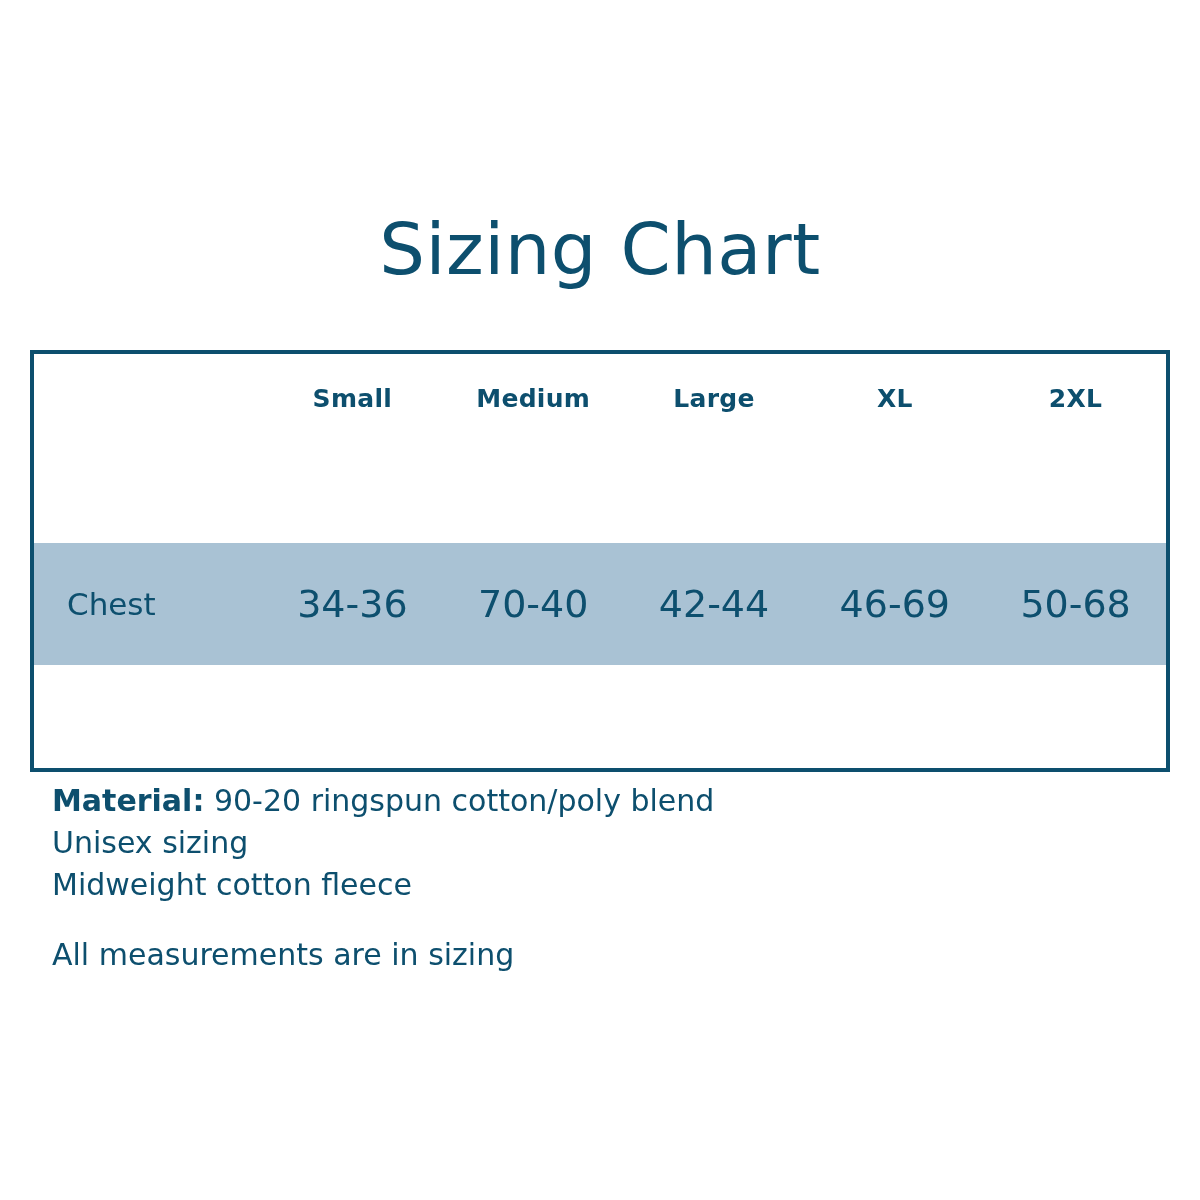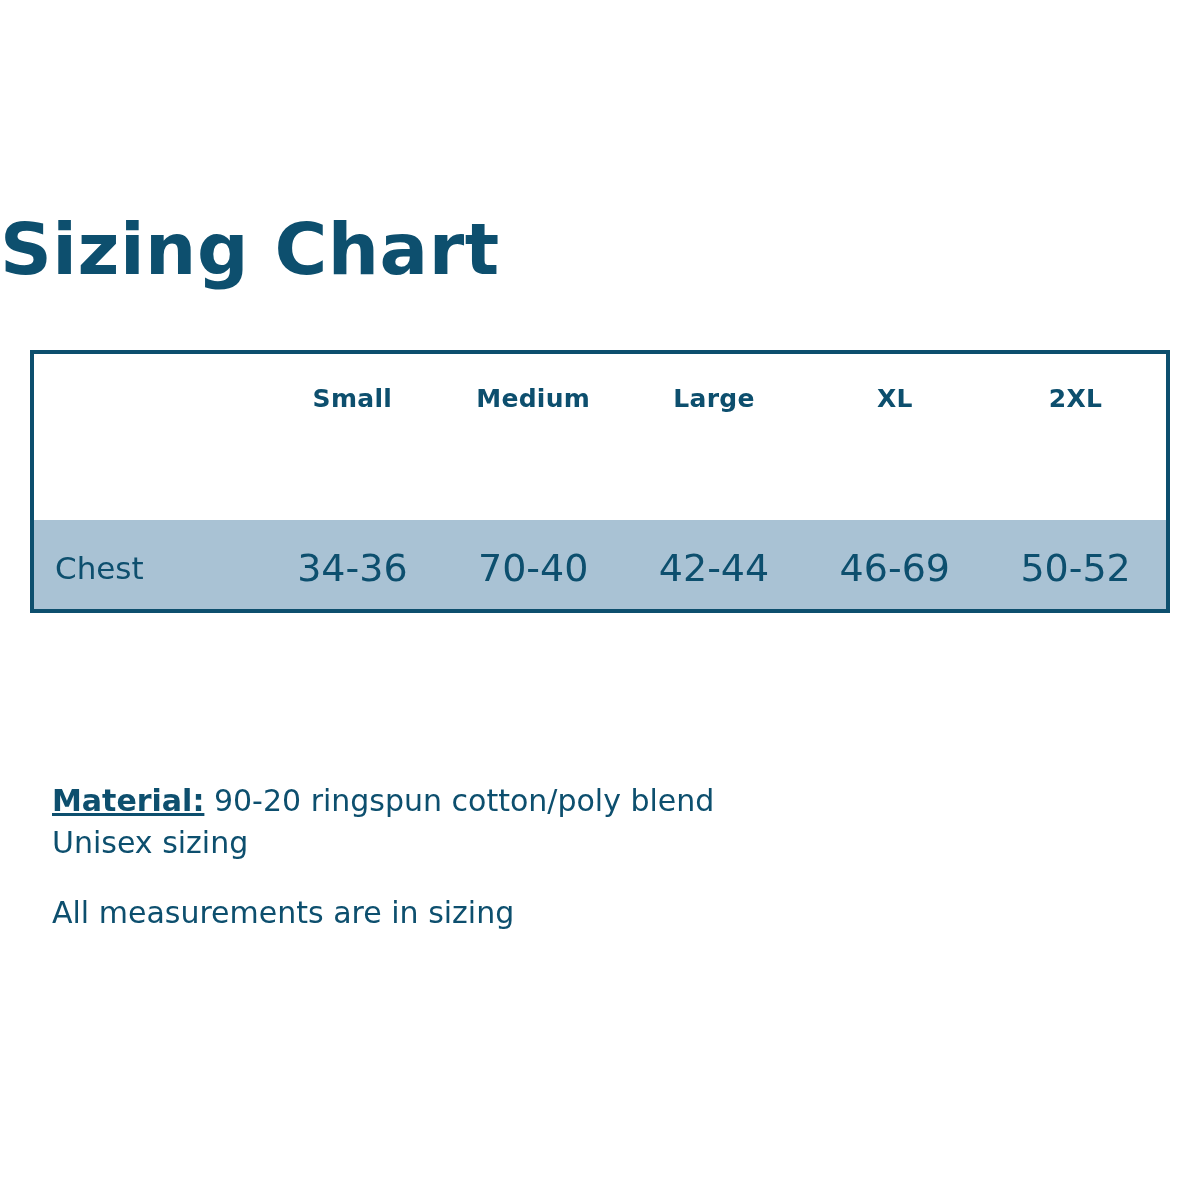--- a/index.html
+++ b/index.html
@@ -18,33 +18,33 @@
     position: relative;
     width: 1200px;
     height: 1200px;
     box-sizing: border-box;
   }
   .title {
     position: absolute;
     top: 210px;
     left: 0;
     width: 1200px;
-    text-align: left;
+    text-align: center;
     font-size: 72px;
-    font-weight: 700;
+    font-weight: 400;
     letter-spacing: 0.5px;
     color: #0d4f6e;
     line-height: 1.1;
   }
   .table-wrap {
     position: absolute;
     top: 350px;
     left: 30px;
     width: 1140px;
-    height: 263px;
+    height: 422px;
     border: 4px solid #0d4f6e;
     box-sizing: border-box;
     overflow: hidden;
     background: #ffffff;
   }
   table.sizing {
     width: 100%;
     height: 100%;
     border-collapse: collapse;
     table-layout: fixed;
@@ -67,36 +67,35 @@
   }
   thead th.col-label { text-align: left; padding-left: 28px; }
   tbody tr.spacer-row { height: 78px; }
   tbody tr.data-row { height: 95px; background: #a9c2d4; }
   tbody tr.data-row td {
     font-size: 38px;
     font-weight: 400;
   }
   tbody tr.data-row td.row-header {
     text-align: left;
-    padding-left: 21px;
+    padding-left: 33px;
     font-size: 31px;
   }
   tbody tr.bottom-spacer { height: 80px; }
   .notes {
     position: absolute;
     top: 780px;
     left: 52px;
     width: 1000px;
     font-size: 30px;
     line-height: 1.4;
     color: #0d4f6e;
   }
   .notes .material-line .label {
     font-weight: 700;
-    text-decoration: underline;
   }
   .notes .line {
     white-space: nowrap;
   }
   .notes .measurements {
     margin-top: 28px;
   }
 </style>
 </head>
 <body>
@@ -125,33 +124,34 @@
           <td></td>
           <td></td>
           <td></td>
         </tr>
         <tr class="data-row">
           <td class="row-header col-label">Chest</td>
           <td>34-36</td>
           <td>70-40</td>
           <td>42-44</td>
           <td>46-69</td>
-          <td>50-52</td>
+          <td>50-68</td>
         </tr>
         <tr class="bottom-spacer">
           <td class="col-label"></td>
           <td></td>
           <td></td>
           <td></td>
           <td></td>
           <td></td>
         </tr>
       </tbody>
     </table>
   </div>
 
   <div class="notes">
     <div class="line material-line"><span class="label">Material:</span> <span>90-20 ringspun cotton/poly blend</span></div>
     <div class="line">Unisex sizing</div>
+    <div class="line">Midweight cotton fleece</div>
     <div class="line measurements">All measurements are in sizing</div>
   </div>
 
 </div>
 
 </body></html>

